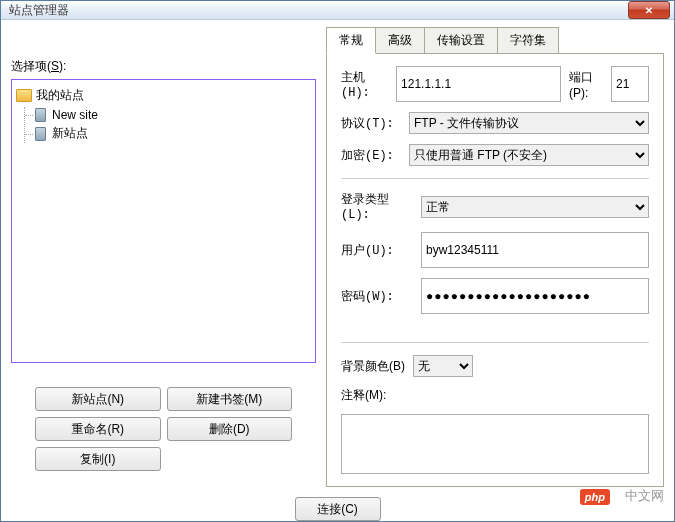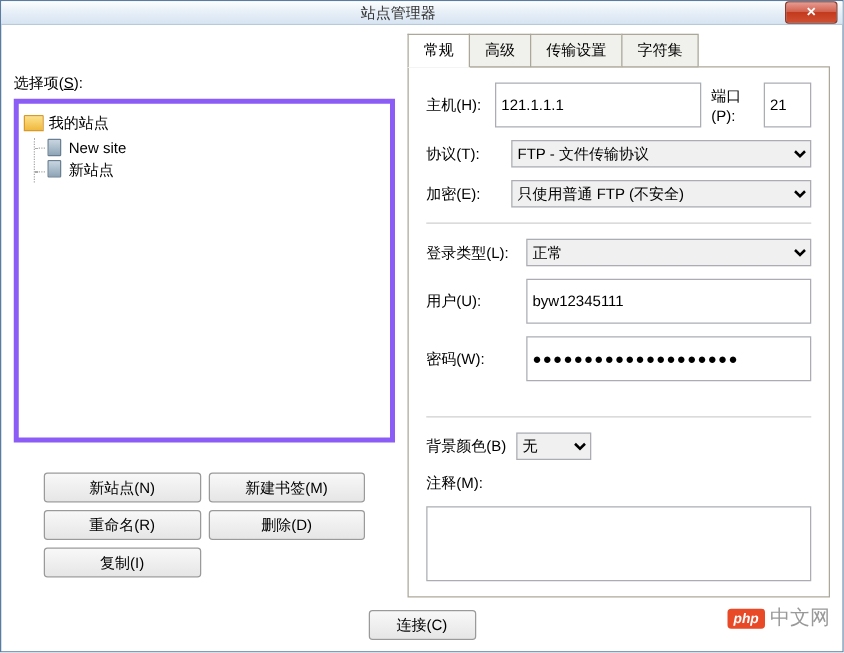--- a/index.html
+++ b/index.html
@@ -1,60 +1,60 @@
 <!DOCTYPE html>
 <html><head>
 <meta charset="utf-8">
 <style>
   * { box-sizing: border-box; }
   body { margin: 0; font-family: "Microsoft YaHei", "Segoe UI", Tahoma, sans-serif; font-size: 12px; background: #fff; }
   
   .window { width: 675px; height: 522px; border: 1px solid #5a7ca0; position: relative; display: flex; flex-direction: column; background: #fff; }
   .titlebar { height: 28px; background: linear-gradient(to bottom, #fdfefe 0%, #eaf1f8 40%, #d7e4f2 100%); border-bottom: 1px solid #b8c9db; display: flex; align-items: center; padding: 0 4px 0 8px; }
-  .titlebar-text { flex: 1; color: #333; text-align: center; }
+  .titlebar-text { flex: 1; color: #333; }
   .close-btn { width: 42px; height: 18px; background: linear-gradient(to bottom, #e89a92, #d1634f 45%, #c33a1e 50%, #cf4f32); border: 1px solid #8a3a2a; border-radius: 3px; color: #fff; display: flex; align-items: center; justify-content: center; font-size: 10px; font-weight: bold; cursor: pointer; }
   
   .body-area { flex: 1; display: flex; flex-direction: column; padding: 6px 10px 10px 10px; }
   .main-split { flex: 1; display: flex; gap: 10px; }
   
   .left-panel { width: 305px; display: flex; flex-direction: column; }
   .select-label { margin-bottom: 4px; margin-top: 32px; }
   .select-label u { text-decoration: underline; }
-  .tree { flex: 1; border: 4px solid #8b5cf6; background: #fff; padding: 6px 4px; overflow: auto; }
+  .tree { flex: 1; border: 1px solid #8b5cf6; background: #fff; padding: 6px 4px; overflow: auto; }
   .tree-root { display: flex; align-items: center; gap: 4px; padding: 1px 0; }
   .tree-children { margin-left: 8px; border-left: 1px dotted #aaa; padding-left: 10px; margin-top: 2px; }
-  .tree-item { display: flex; gap: 6px; padding: 1px 0; margin: 1px 0; position: relative; }
+  .tree-item { display: flex; align-items: center; gap: 6px; padding: 1px 0; margin: 1px 0; position: relative; }
   .tree-item::before { content: ""; position: absolute; left: -10px; top: 50%; width: 8px; border-top: 1px dotted #aaa; }
   .folder-icon { width: 16px; height: 13px; background: linear-gradient(to bottom, #fce28a, #f0b93f); border-radius: 1px 1px 0 0; border: 1px solid #d89b2b; }
   .server-icon { width: 11px; height: 14px; background: linear-gradient(to bottom, #c8d5e0, #8fa6b8); border: 1px solid #6a7f92; border-radius: 1px; }
   
   .left-buttons { display: grid; grid-template-columns: 1fr 1fr; gap: 6px; margin-top: 8px; padding: 16px 24px; }
   .btn { height: 24px; background: linear-gradient(to bottom, #f8f8f8, #e6e6e6); border: 1px solid #9a9a9a; border-radius: 3px; cursor: pointer; font-size: 12px; font-family: inherit; }
   
   .right-panel { flex: 1; display: flex; flex-direction: column; }
   .tabs { display: flex; position: relative; top: 1px; z-index: 2; }
   .tab { padding: 4px 12px; border: 1px solid #aca899; background: #f0f0ec; margin-right: -1px; cursor: pointer; border-bottom: 1px solid #aca899; }
   .tab.active { background: #fff; border-bottom: 1px solid #fff; position: relative; }
   .tab-content { flex: 1; border: 1px solid #aca899; background: #fff; padding: 12px 14px; display: flex; flex-direction: column; gap: 10px; }
   
   .form-row { display: flex; align-items: center; gap: 8px; }
-  .form-label { width: 60px; }
+  .form-label { width: 60px; font-family: Liberation Mono, monospace; }
   .form-row input[type=text], .form-row input[type=password] { height: 36px; border: 1px solid #abadb3; padding: 0 4px; font-family: inherit; font-size: 12px; }
   .form-row select { height: 22px; border: 1px solid #abadb3; font-family: inherit; font-size: 12px; background: #f0f0f0; }
   .flex1 { flex: 1; }
   .port-input { width: 38px; text-align: left; }
   .hr { border-top: 1px solid #d0d0d0; margin: 2px 0; }
   .notes-area { flex: 1; border: 1px solid #abadb3; resize: none; font-family: inherit; font-size: 12px; min-height: 60px; }
   
   .bottom-bar { padding: 10px 0 0 0; display: flex; justify-content: flex-end; gap: 10px; align-items: center; flex-direction: column; }
   .bottom-bar .btn { width: 86px; }
   
-  .watermark { position: absolute; right: 10px; bottom: 16px; display: flex; align-items: center; gap: 4px; }
+  .watermark { position: absolute; right: 10px; bottom: 16px; display: flex; align-items: flex-end; gap: 15px; }
   .wm-badge { background: #e84a27; color: #fff; font-weight: bold; padding: 2px 5px; border-radius: 3px; font-size: 11px; font-style: italic; }
-  .wm-text { color: #999; font-size: 16px; }
+  .wm-text { color: #999; font-size: 13px; }
   
   u { text-decoration: underline; }
 </style>
 </head>
 <body>
 
 <div class="window">
 
   <div class="titlebar">
     <span class="titlebar-text">站点管理器</span>

